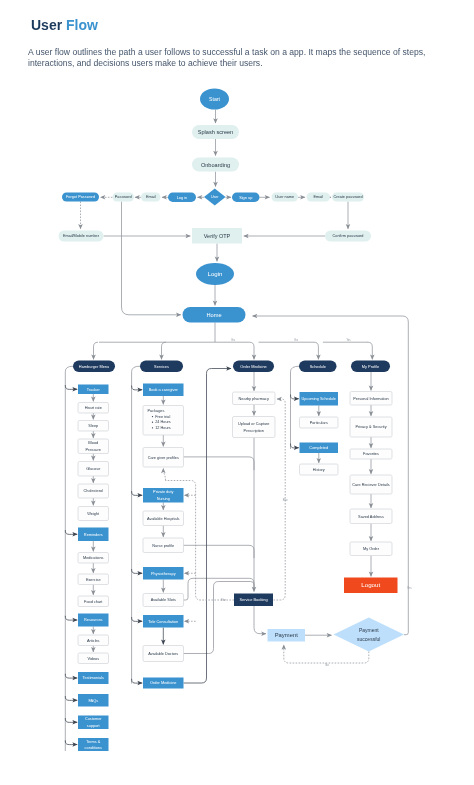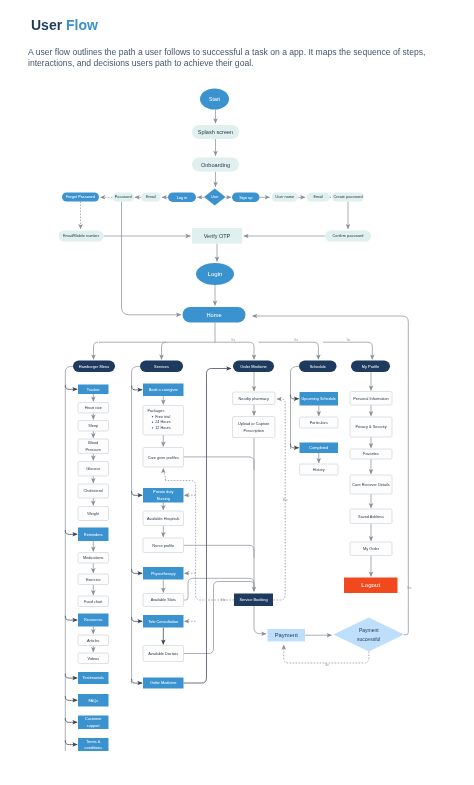--- a/index.html
+++ b/index.html
@@ -15,21 +15,21 @@
 </style>
 </head>
 <body>
 
 <div id="page">
   <div class="hdr">
     <h1><span class="t1">User</span> <span class="t2">Flow</span></h1>
   </div>
   <div class="desc">
     <div>A user flow outlines the path a user follows to successful a task on a app. It maps the sequence of steps,</div>
-    <div>interactions, and decisions users path to achieve their goal.</div>
+    <div>interactions, and decisions users make to achieve their users.</div>
   </div>
   <svg id="flow" width="474" height="785" viewBox="0 0 474 785">
     <defs>
       <marker id="ah" markerWidth="7" markerHeight="7" refX="5.2" refY="2.6" orient="auto" markerUnits="userSpaceOnUse">
         <path d="M0.4,0.3 L5.6,2.6 L0.4,4.9 L1.6,2.6 Z" fill="#3c4450"></path>
       </marker>
       <marker id="ahl" markerWidth="7" markerHeight="7" refX="5.2" refY="2.6" orient="auto" markerUnits="userSpaceOnUse">
         <path d="M0.4,0.3 L5.6,2.6 L0.4,4.9 L1.6,2.6 Z" fill="#8a8f96"></path>
       </marker>
     </defs>

